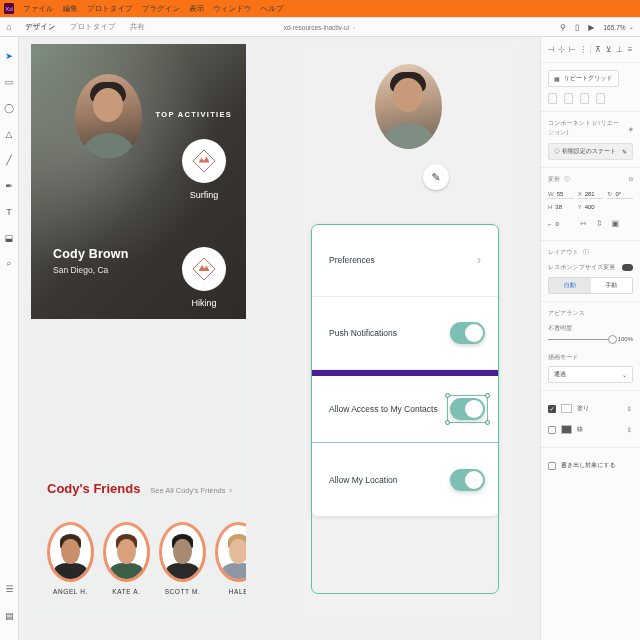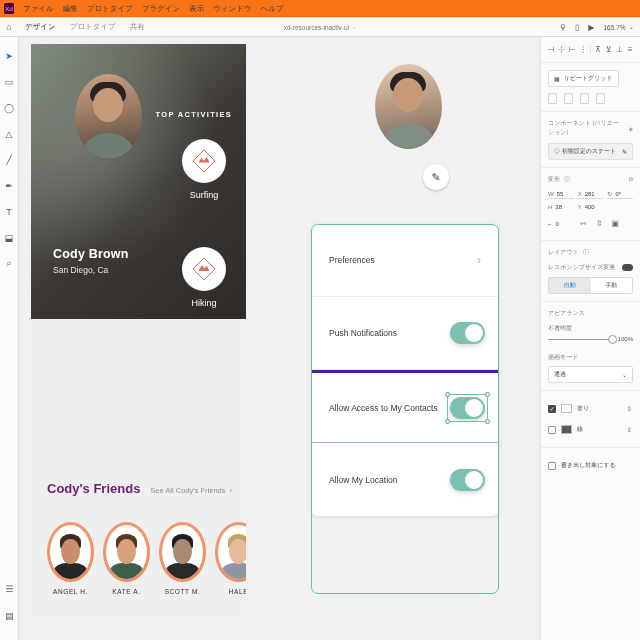--- a/index.html
+++ b/index.html
@@ -104,21 +104,21 @@
     display: flex; align-items: center; justify-content: center;
   }
   .act-label { text-align: center; margin-top: 7px; font-size: 9px; color: #fff; }
 
   .edit-profile {
     position: absolute; left: 22px; top: 345px; width: 99px; height: 41px;
     border: 1px solid #3d3d3d; border-radius: 2px;
     display: flex; align-items: center; justify-content: center;
     font-size: 7.5px; letter-spacing: 1.3px; color: #2d2d2d; background: transparent;
   }
-  .friends-title { position: absolute; left: 16px; top: 437px; font-size: 13px; color: #701a75; font-weight: bold; }
+  .friends-title { position: absolute; left: 16px; top: 437px; font-size: 13px; color: #b91c1c; font-weight: bold; }
   .friends-link  { position: absolute; right: 14px; top: 442px; font-size: 7.5px; color: #8d8d8d;
                    display: flex; gap: 4px; }
   .friend { position: absolute; top: 478px; width: 47px; text-align: center; }
   .friend-ring {
     width: 47px; height: 60px; border-radius: 50%; padding: 3px;
     background: linear-gradient(145deg, #f09a72, #ef8b5e);
     display: flex; align-items: center; justify-content: center;
   }
   .friend-inner { width: 100%; height: 100%; border-radius: 50%; overflow: hidden; background: #fff; position: relative; }
   .friend-name { margin-top: 6px; font-size: 6.5px; color: #2e2e2e; letter-spacing: .6px; }
@@ -162,21 +162,21 @@
   .srow-label { font-size: 8.5px; color: #2f3c44; }
   .chev { position: absolute; right: 18px; font-size: 12px; color: #b6b6b6; font-weight: 300; }
   .toggle {
     position: absolute; right: 14px; width: 35px; height: 22px; border-radius: 11px;
     background: #7cc0b4; box-shadow: 0 2px 4px rgba(0,0,0,.16);
   }
   .toggle .knob {
     position: absolute; right: 2px; top: 2px; width: 18px; height: 18px;
     border-radius: 50%; background: #fff;
   }
-  .srow.selected { border-top: 3px solid #4c1d95; border-bottom: 1px solid #9ab9e8; }
+  .srow.selected { border-top: 6px solid #4c1d95; border-bottom: 1px solid #9ab9e8; }
   .sel-box { position: absolute; right: 11px; top: 50%; transform: translateY(-50%);
              width: 41px; height: 28px; border: 1px solid #6cc49a; }
   .sel-h { position: absolute; width: 5px; height: 5px; background: #fff;
            border: 1px solid #3aa76d; border-radius: 50%; }
   .sel-h.tl { left: -3px; top: -3px; } .sel-h.tr { right: -3px; top: -3px; }
   .sel-h.bl { left: -3px; bottom: -3px; } .sel-h.br { right: -3px; bottom: -3px; }
 
   
   .props {
     position: absolute; top: 37px; right: 0; width: 100px; height: 603px;

